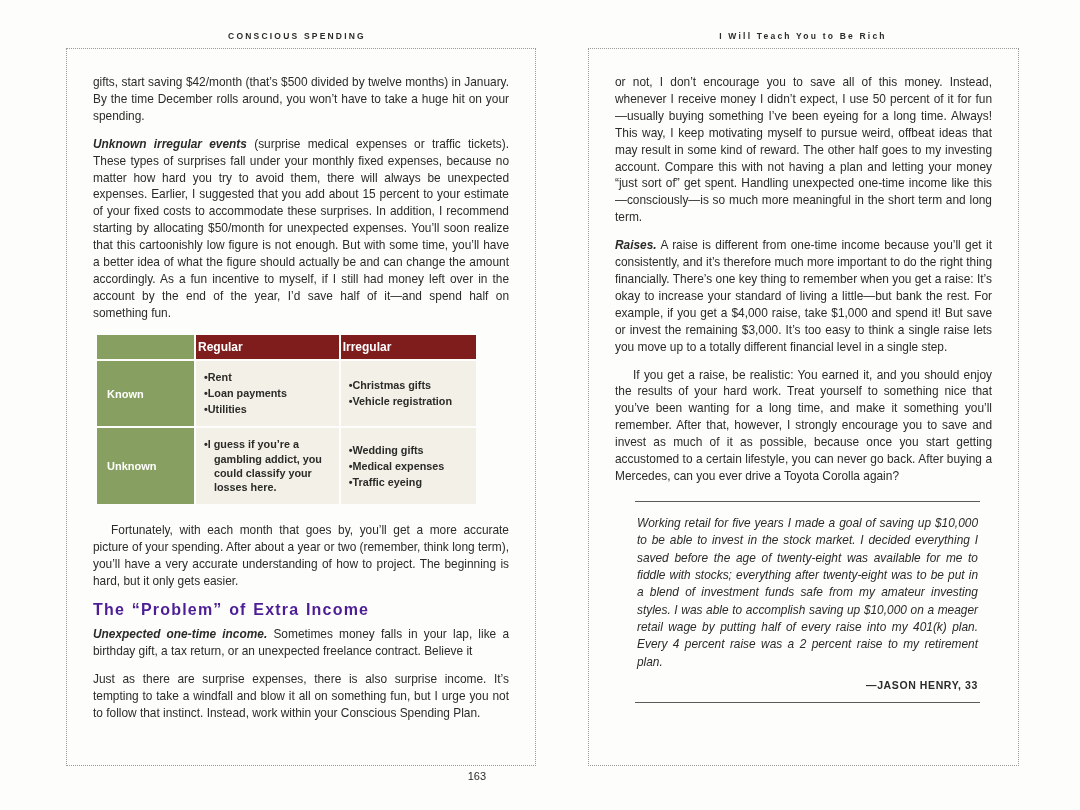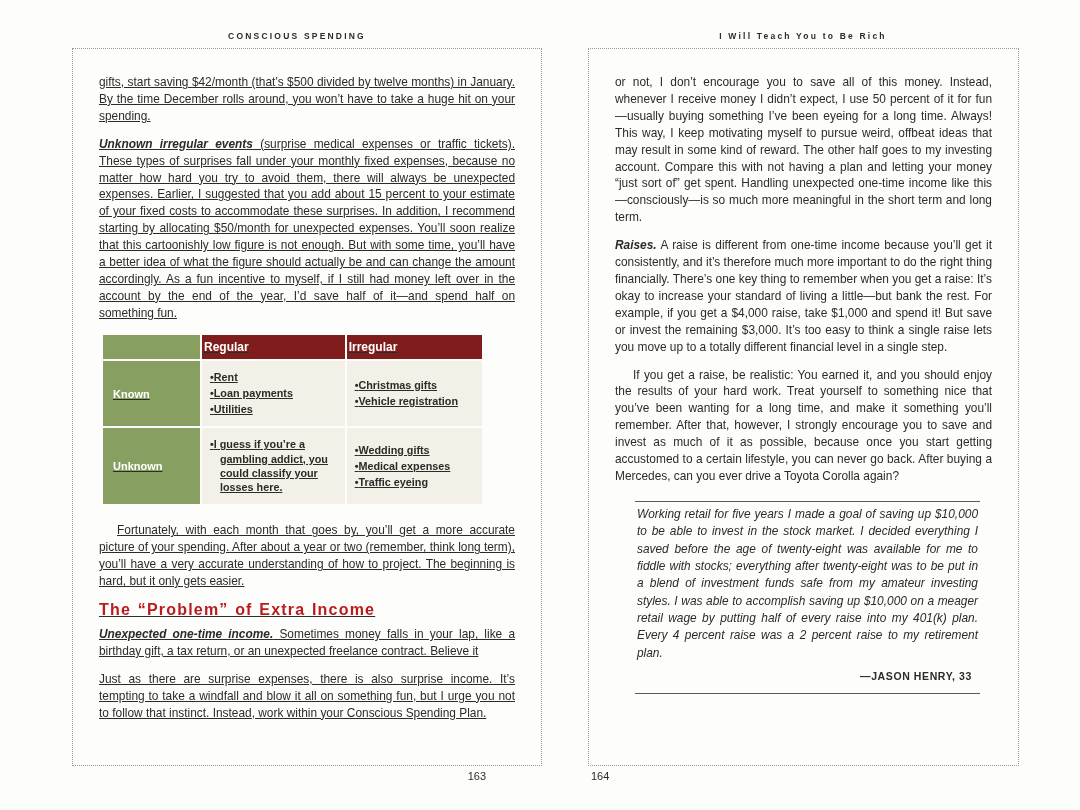--- a/index.html
+++ b/index.html
@@ -22,32 +22,32 @@
   #rh-right { left: 588px; width: 430px; }
 
   .page {
     position: absolute; top: 48px; height: 718px;
     border: 1px dotted #9a9a96;
     box-sizing: border-box;
     padding: 25px 26px 20px;
     overflow: hidden;
     background: #fdfdfb;
   }
-  .page-left  { left: 72px;  width: 470px; text-decoration: underline; }
+  .page-left  { left: 66px;  width: 470px; }
   .page-right { left: 588px; width: 431px; }
 
   p.body {
     font-size: 11.9px; line-height: 1.42;
     text-align: justify; margin: 0 0 11px;
   }
   .lead { font-weight: bold; font-style: italic; }
   .indent { text-indent: 18px; }
 
   h2.section {
-    color: #b91c1c; font-size: 16px; font-weight: bold;
+    color: #4c1d95; font-size: 16px; font-weight: bold;
     letter-spacing: 1.2px; word-spacing: 1px;
     margin: 4px 0 7px;
   }
 
   table.expense {
     width: 92%; border-collapse: collapse;
     margin: 5px 0 16px 2px;
     table-layout: fixed;
   }
   table.expense col.c-label { width: 26%; }
@@ -75,29 +75,29 @@
     font-size: 10.8px; font-weight: bold; line-height: 1.32;
     margin: 2px 0; padding-left: 10px; text-indent: -10px;
     color: #2b2b28;
   }
   td.cell li::before { content: "\2022 "; }
 
   .testimonial {
     margin: 16px 12px 0 20px;
     border-top: 1px solid #5a5a56;
     border-bottom: 1px solid #5a5a56;
-    padding: 4px 2px 9px;
+    padding: 13px 2px 9px;
   }
   .testimonial p.quote {
     font-style: italic; font-size: 11.9px; line-height: 1.46;
     text-align: justify; margin: 0 0 8px;
   }
   .attribution {
     text-align: right; font-weight: bold; font-size: 10.5px;
-    letter-spacing: 0.6px; margin: 0 6px 2px;
+    letter-spacing: 0.6px; margin: 0 0 2px;
   }
 
   .page-number {
     position: absolute; top: 770px;
     font-size: 11px; color: #2b2b28;
     box-sizing: border-box;
   }
   #pn-left  { left: 62px;  width: 470px; text-align: right; padding-right: 46px; }
   #pn-right { left: 588px; width: 431px; text-align: left;  padding-left: 3px; }
 </style>
@@ -178,15 +178,14 @@
 
     <p class="body indent">If you get a raise, be realistic: You earned it, and you should enjoy the results of your hard work. Treat yourself to something nice that you’ve been wanting for a long time, and make it something you’ll remember. After that, however, I strongly encourage you to save and invest as much of it as possible, because once you start getting accustomed to a certain lifestyle, you can never go back. After buying a Mercedes, can you ever drive a Toyota Corolla again?</p>
 
     <blockquote class="testimonial">
       <p class="quote">Working retail for five years I made a goal of saving up $10,000 to be able to invest in the stock market. I decided everything I saved before the age of twenty-eight was available for me to fiddle with stocks; everything after twenty-eight was to be put in a blend of investment funds safe from my amateur investing styles. I was able to accomplish saving up $10,000 on a meager retail wage by putting half of every raise into my 401(k) plan. Every 4 percent raise was a 2 percent raise to my retirement plan.</p>
       <p class="attribution">—JASON HENRY, 33</p>
     </blockquote>
   </div>
 
   <div class="page-number" id="pn-left">163</div>
-  <div class="page-number" id="pn-right">164</div>
 
 </div>
 
 </body></html>

